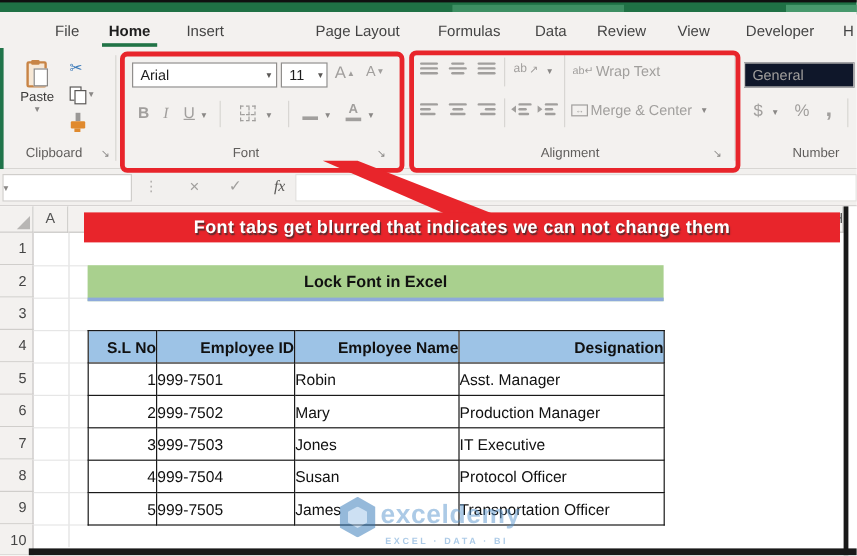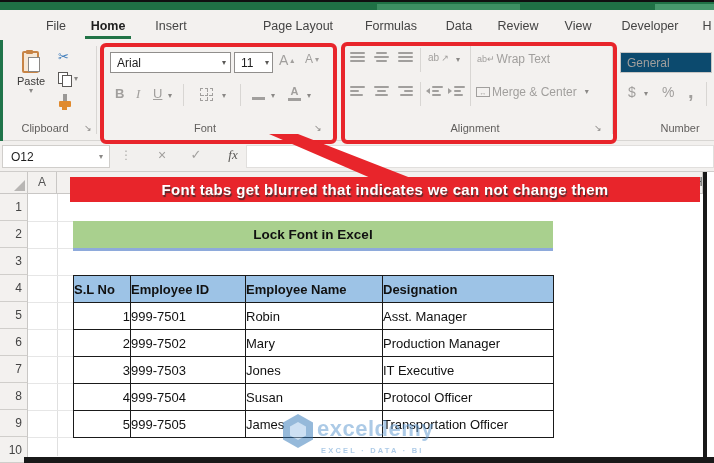--- a/index.html
+++ b/index.html
@@ -36,21 +36,21 @@
   .copyicon .p1{left:0;top:0;}
   .copyicon .p2{left:4px;top:3px;}
   .fpicon{position:relative;width:14px;height:16px;}
   .fpicon .handle{position:absolute;left:5px;top:0;width:4px;height:7px;background:#9a9896;}
   .fpicon .brush{position:absolute;left:1px;top:7px;width:12px;height:6px;background:#e08a2e;border-radius:1px;}
   .fpicon .tip{position:absolute;left:4px;top:13px;width:5px;height:3px;background:#e08a2e;}
 
   
   .combo{position:absolute;background:#fff;border:1px solid #908e8c;box-sizing:border-box;font-size:12px;color:#1e1e1e;display:flex;align-items:center;}
   .combo .txt{flex:1;padding-left:6px;white-space:nowrap;overflow:hidden;}
-  .combo.disabled{border-color:#c8c6c4;background:#0c4a6e;}
+  .combo.disabled{border-color:#c8c6c4;background:#0f172a;}
   .combo.disabled .txt{color:#a19f9d;}
 
   
   .bars{display:flex;flex-direction:column;gap:2px;width:15px;}
   .bars i{height:2px;background:#a19f9d;display:block;border-radius:1px;}
   .b-left i,.b-top i{align-self:flex-start;}
   .b-center i,.b-middle i{align-self:center;}
   .b-right i,.b-bottom i{align-self:flex-end;}
   .bars i:nth-child(1){width:100%;}
   .bars i:nth-child(2){width:60%;}
@@ -79,21 +79,21 @@
   .hdrcell{position:absolute;background:#f3f1ef;border-right:1px solid #c9c7c5;border-bottom:1px solid #c9c7c5;box-sizing:border-box;font-size:12px;color:#555;text-align:center;line-height:21px;}
   .rowhdr{position:absolute;left:0;width:28px;background:#f3f1ef;border-right:1px solid #c9c7c5;border-bottom:1px solid #d0cecb;box-sizing:border-box;font-size:12px;color:#444;text-align:right;padding-right:5px;line-height:26px;}
   .cornertri{position:absolute;right:2px;bottom:2px;width:0;height:0;border-bottom:11px solid #b8b6b4;border-left:11px solid transparent;}
   .gridv{position:absolute;width:1px;background:#e0e0e0;}
   .gridh{position:absolute;height:1px;background:#e6e6e6;}
 
   .greenbanner{left:73px;top:221px;width:480px;height:27px;background:#a9d08e;border-bottom:3px solid #8eaadb;box-sizing:content-box;display:flex;align-items:center;justify-content:center;font-size:13.5px;font-weight:bold;color:#111;}
 
   table.data{position:absolute;left:73px;top:275px;border-collapse:collapse;table-layout:fixed;font-size:13px;color:#111;}
   table.data th,table.data td{border:1.5px solid #1a1a1a;height:27px;padding:0;box-sizing:border-box;overflow:hidden;white-space:nowrap;}
-  table.data th{background:#9dc3e6;font-weight:bold;text-align:left;}
+  table.data th{background:#9dc3e6;font-weight:bold;text-align:right;}
   td.num{text-align:right;padding-right:2px;}
   td.txt{text-align:left;padding-left:4px;}
 
   
   .redbox{position:absolute;border:4px solid #e8252b;border-radius:6px;z-index:40;pointer-events:none;}
   .wedge{left:0;top:0;z-index:44;pointer-events:none;}
   .callout{left:70px;top:177px;width:630px;height:25px;background:#e8252b;z-index:50;display:flex;align-items:center;justify-content:center;color:#fff;font-weight:bold;font-size:15px;letter-spacing:.3px;text-shadow:1px 2px 1px rgba(45,45,45,.8);white-space:nowrap;}
   .darkedge-r{left:703px;top:172px;width:4px;height:291px;background:#191919;z-index:55;}
   .darkedge-b{left:24px;top:457px;width:690px;height:6px;background:#191919;z-index:55;}
 
@@ -312,21 +312,20 @@
     <div class="ricon dis" style="left:688px;top:40px;font-size:20px;font-weight:bold;">
         <span>,</span>
       </div>
     <div class="gsep" style="left:706px;top:42px;height:24px;"></div>
     <div class="glabel" style="left:645px;top:82px;width:70px;">Number</div>
   </div>
   <div class="abs greenedge"></div>
 
   <div class="abs fbar">
     <div class="abs namebox" style="left:2px;top:4px;">
-      <span style="flex:1;padding-left:8px;">O12</span>
       <span class="chev" style="padding-right:6px;">▾</span>
     </div>
     <div class="abs" style="left:120px;top:7px;color:#b0aeac;font-size:12px;">⋮</div>
     <div class="abs dis" style="left:152px;top:6px;width:20px;text-align:center;font-size:14px;"><span>×</span></div>
     <div class="abs dis" style="left:186px;top:6px;width:20px;text-align:center;font-size:13px;"><span>✓</span></div>
     <div class="abs" style="left:222px;top:6px;width:22px;text-align:center;font-size:13px;font-style:italic;font-family:'Liberation Serif',serif;color:#5a5856;"><span>fx</span></div>
     <div class="abs finput" style="left:246px;top:4px;"></div>
   </div>
 
   <div class="abs sheet">

